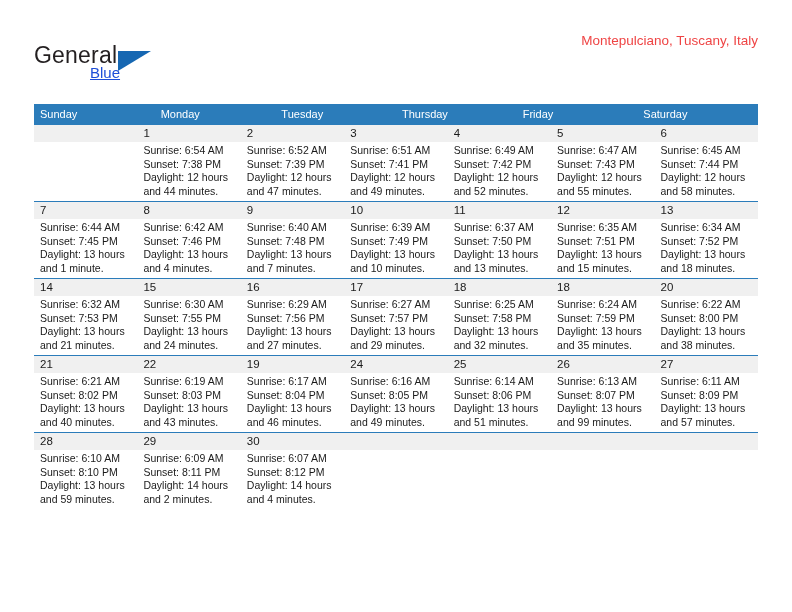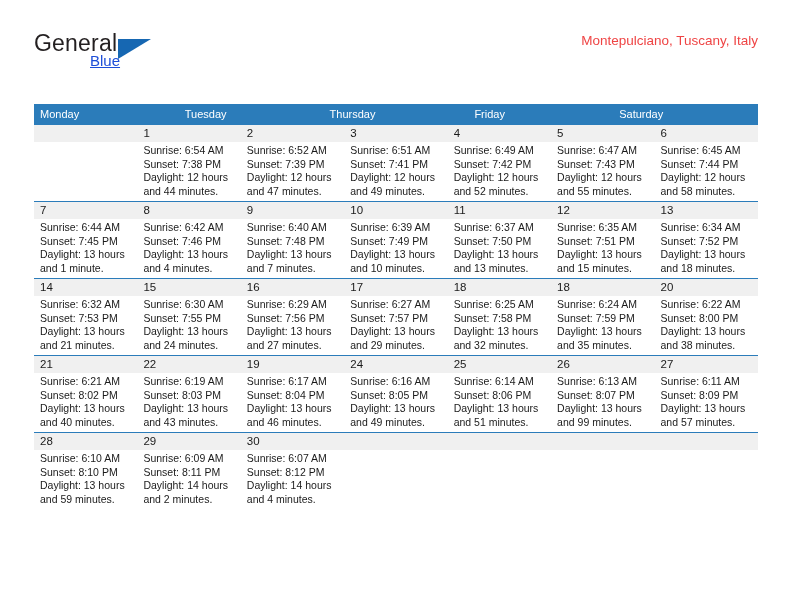--- a/index.html
+++ b/index.html
@@ -25,21 +25,21 @@
   .header {
     position: absolute;
     left: 34px;
     top: 26px;
     right: 34px;
     height: 68px;
   }
   .logo {
     position: absolute;
     left: 0;
-    top: 4px;
+    top: 16px;
     width: 180px;
     height: 56px;
   }
   .logo-general {
     position: absolute;
     left: 0;
     top: 0;
     font-size: 23px;
     letter-spacing: .2px;
     color: #231f20;
@@ -152,20 +152,21 @@
       <span class="logo-triangle"></span>
       <span class="logo-blue">Blue</span>
     </div>
     <div class="title-block">
       <div class="cal-subtitle">Montepulciano, Tuscany, Italy</div>
     </div>
   </div>
 
   <div class="calendar">
     <div class="weekday-row">
+      <div class="weekday">Sunday</div>
       <div class="weekday">Monday</div>
       <div class="weekday">Tuesday</div>
       <div class="weekday">Thursday</div>
       <div class="weekday">Friday</div>
       <div class="weekday">Saturday</div>
     </div>
 
     <div class="week">
       <div class="daycell empty">
         <div class="daynum"></div>

